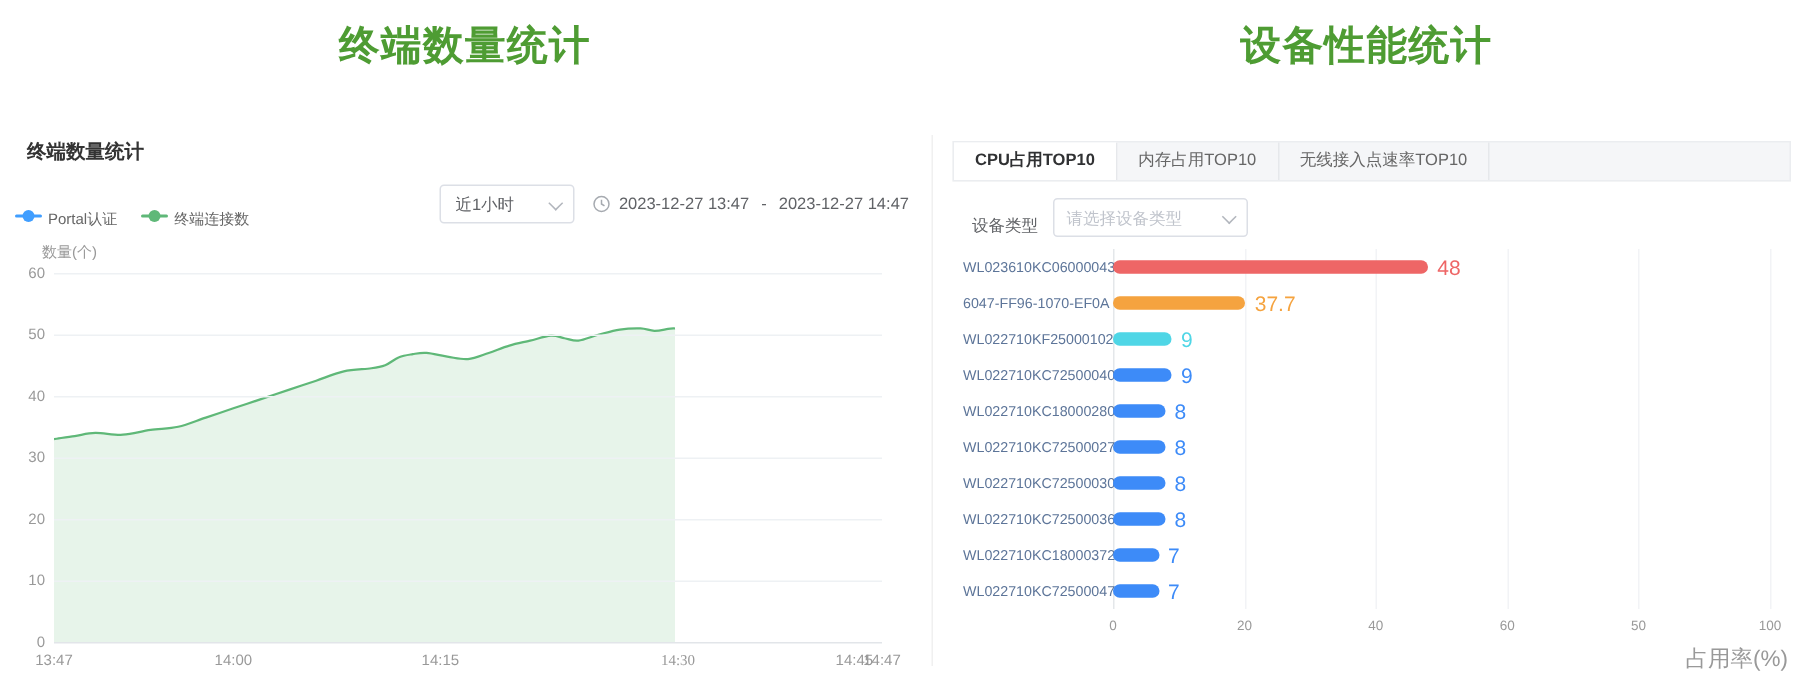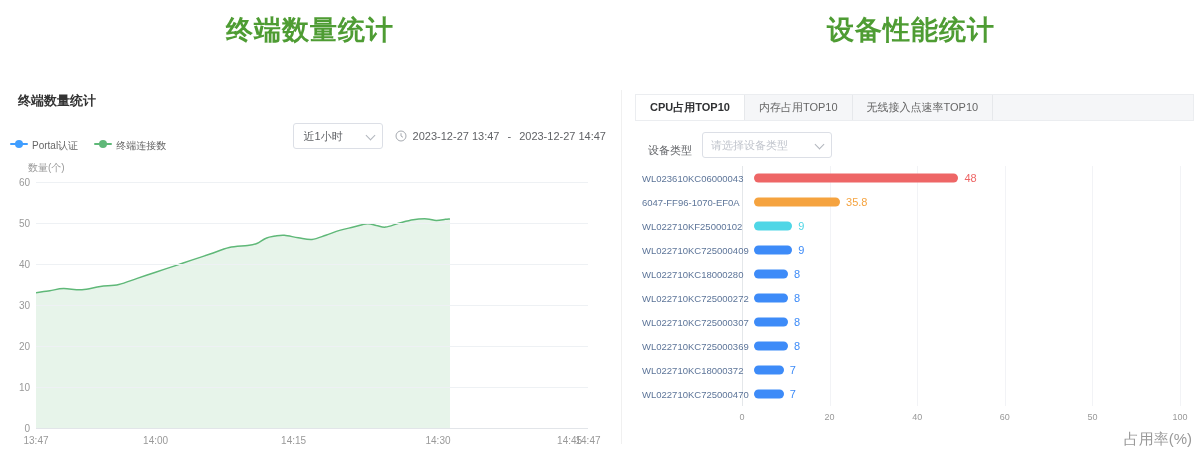--- a/index.html
+++ b/index.html
@@ -46,25 +46,25 @@
   .tab.active{background:#fff;color:#303133;font-weight:bold;}
   .filter{position:absolute;left:26px;top:132px;display:flex;align-items:flex-end;gap:10px;
           font-size:11px;color:#606266;}
   .device-select{width:130px;padding:0 8px;}
   .placeholder{color:#c0c4cc;}
   .rgrid{position:absolute;left:120px;top:166px;width:438px;height:240px;}
   .vgrid{position:absolute;top:0;bottom:0;width:1px;background:#f2f3f6;}
   .vgrid.first{background:#e4e7ea;}
   .brows{position:absolute;left:20px;top:166px;width:538px;}
   .brow{display:flex;align-items:center;height:24px;}
-  .bcat{width:92px;padding-right:20px;text-align:right;font-size:9.5px;color:#5d7599;
+  .bcat{width:92px;padding-right:8px;text-align:right;font-size:9.5px;color:#5d7599;
         white-space:nowrap;cursor:pointer;flex:none;}
   .btrack{flex:1;position:relative;height:24px;}
   .bar{position:absolute;left:0;top:50%;transform:translateY(-50%);height:9px;border-radius:4.5px;}
-  .bval{position:absolute;top:50%;transform:translateY(-50%);font-size:11px;white-space:nowrap;}
+  .bval{position:absolute;top:50%;transform:translateY(-50%);font-size:14px;white-space:nowrap;}
   .rticks{position:absolute;left:120px;top:412px;width:438px;height:12px;}
   .rtick{position:absolute;transform:translateX(-50%);font-size:9px;color:#999;}
   .xlabel{position:absolute;right:8px;top:430px;font-size:15px;color:#999;}
 </style>
 </head>
 <body>
 
 <div class="canvas">
 
   <section class="panel-left">
@@ -114,21 +114,21 @@
         <div class="ytick" style="top: 118px;">30</div>
         <div class="hgrid" style="top: 82px;"></div>
         <div class="ytick" style="top: 77px;">40</div>
         <div class="hgrid" style="top: 41px;"></div>
         <div class="ytick" style="top: 36px;">50</div>
         <div class="hgrid" style="top: 0px;"></div>
         <div class="ytick" style="top: -5px;">60</div>
         <div class="xtick" style="left: 0px;">13:47</div>
         <div class="xtick" style="left: 119.6px;">14:00</div>
         <div class="xtick" style="left: 257.6px;">14:15</div>
-        <div class="xtick" style="left: 402px;">14:30</div>
+        <div class="xtick" style="left: 416px; font-family: Liberation Serif, serif;">14:30</div>
         <div class="xtick" style="left: 533.6px;">14:45</div>
         <div class="xtick" style="left: 552px;">14:47</div>
       </div>
   </section>
 
   <div class="divider"></div>
 
   <section class="panel-right">
     <h1 class="big-title" style="color: rgb(78, 156, 51);">设备性能统计</h1>
 
@@ -159,21 +159,21 @@
           <div class="bcat">WL023610KC06000043</div>
           <div class="btrack">
             <div class="bar" style="width: 48%; background: rgb(238, 102, 102);"></div>
             <div class="bval" style="left: calc(48% + 6px); color: rgb(238, 102, 102);">48</div>
           </div>
         </div>
         <div class="brow">
           <div class="bcat">6047-FF96-1070-EF0A</div>
           <div class="btrack">
             <div class="bar" style="width: 20.2%; background: rgb(245, 163, 63);"></div>
-            <div class="bval" style="left: calc(20.2% + 6px); color: rgb(245, 163, 63);">35.8</div>
+            <div class="bval" style="left: calc(20.2% + 6px); color: rgb(245, 163, 63);">37.7</div>
           </div>
         </div>
         <div class="brow">
           <div class="bcat">WL022710KF25000102</div>
           <div class="btrack">
             <div class="bar" style="width: 9%; background: rgb(79, 214, 230);"></div>
             <div class="bval" style="left: calc(9% + 6px); color: rgb(79, 214, 230);">9</div>
           </div>
         </div>
         <div class="brow">

